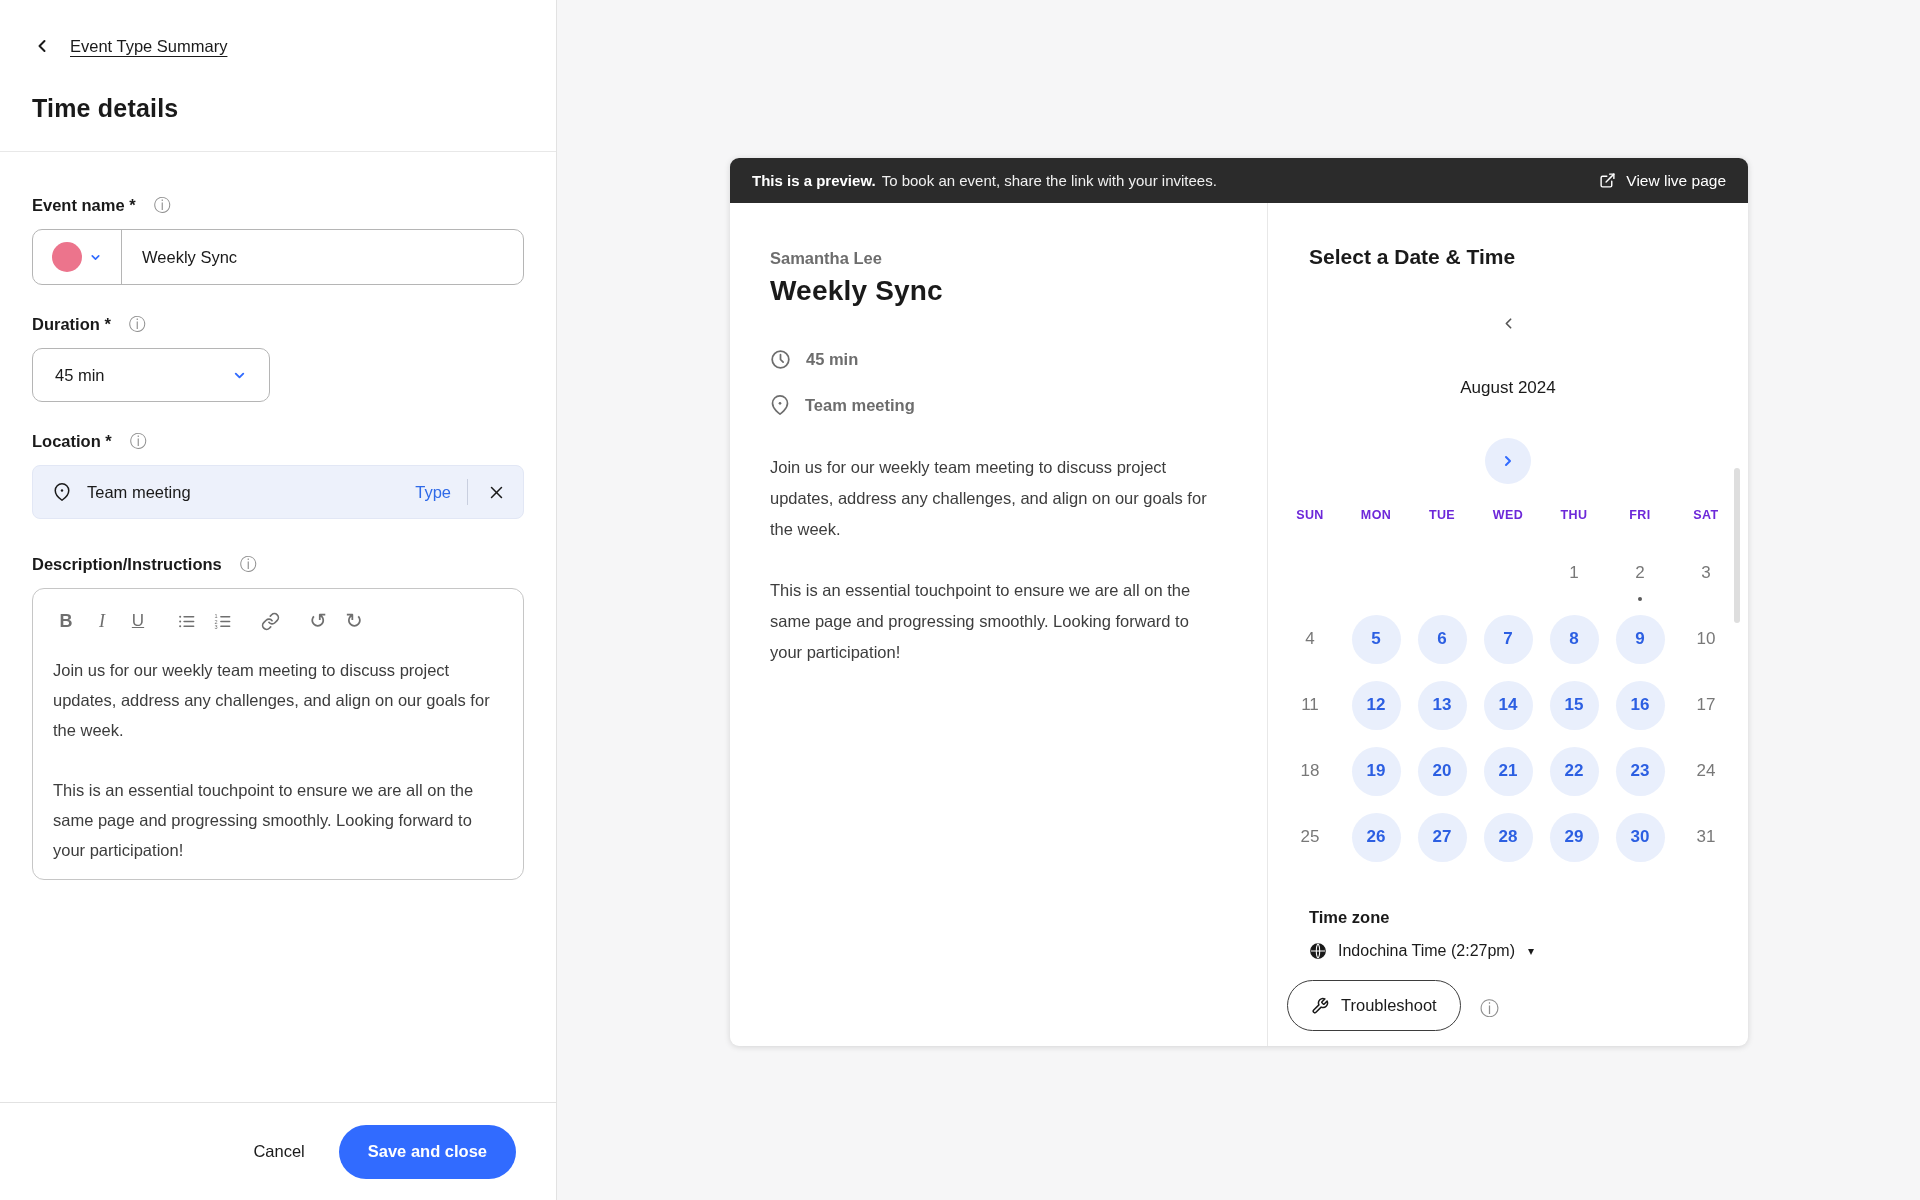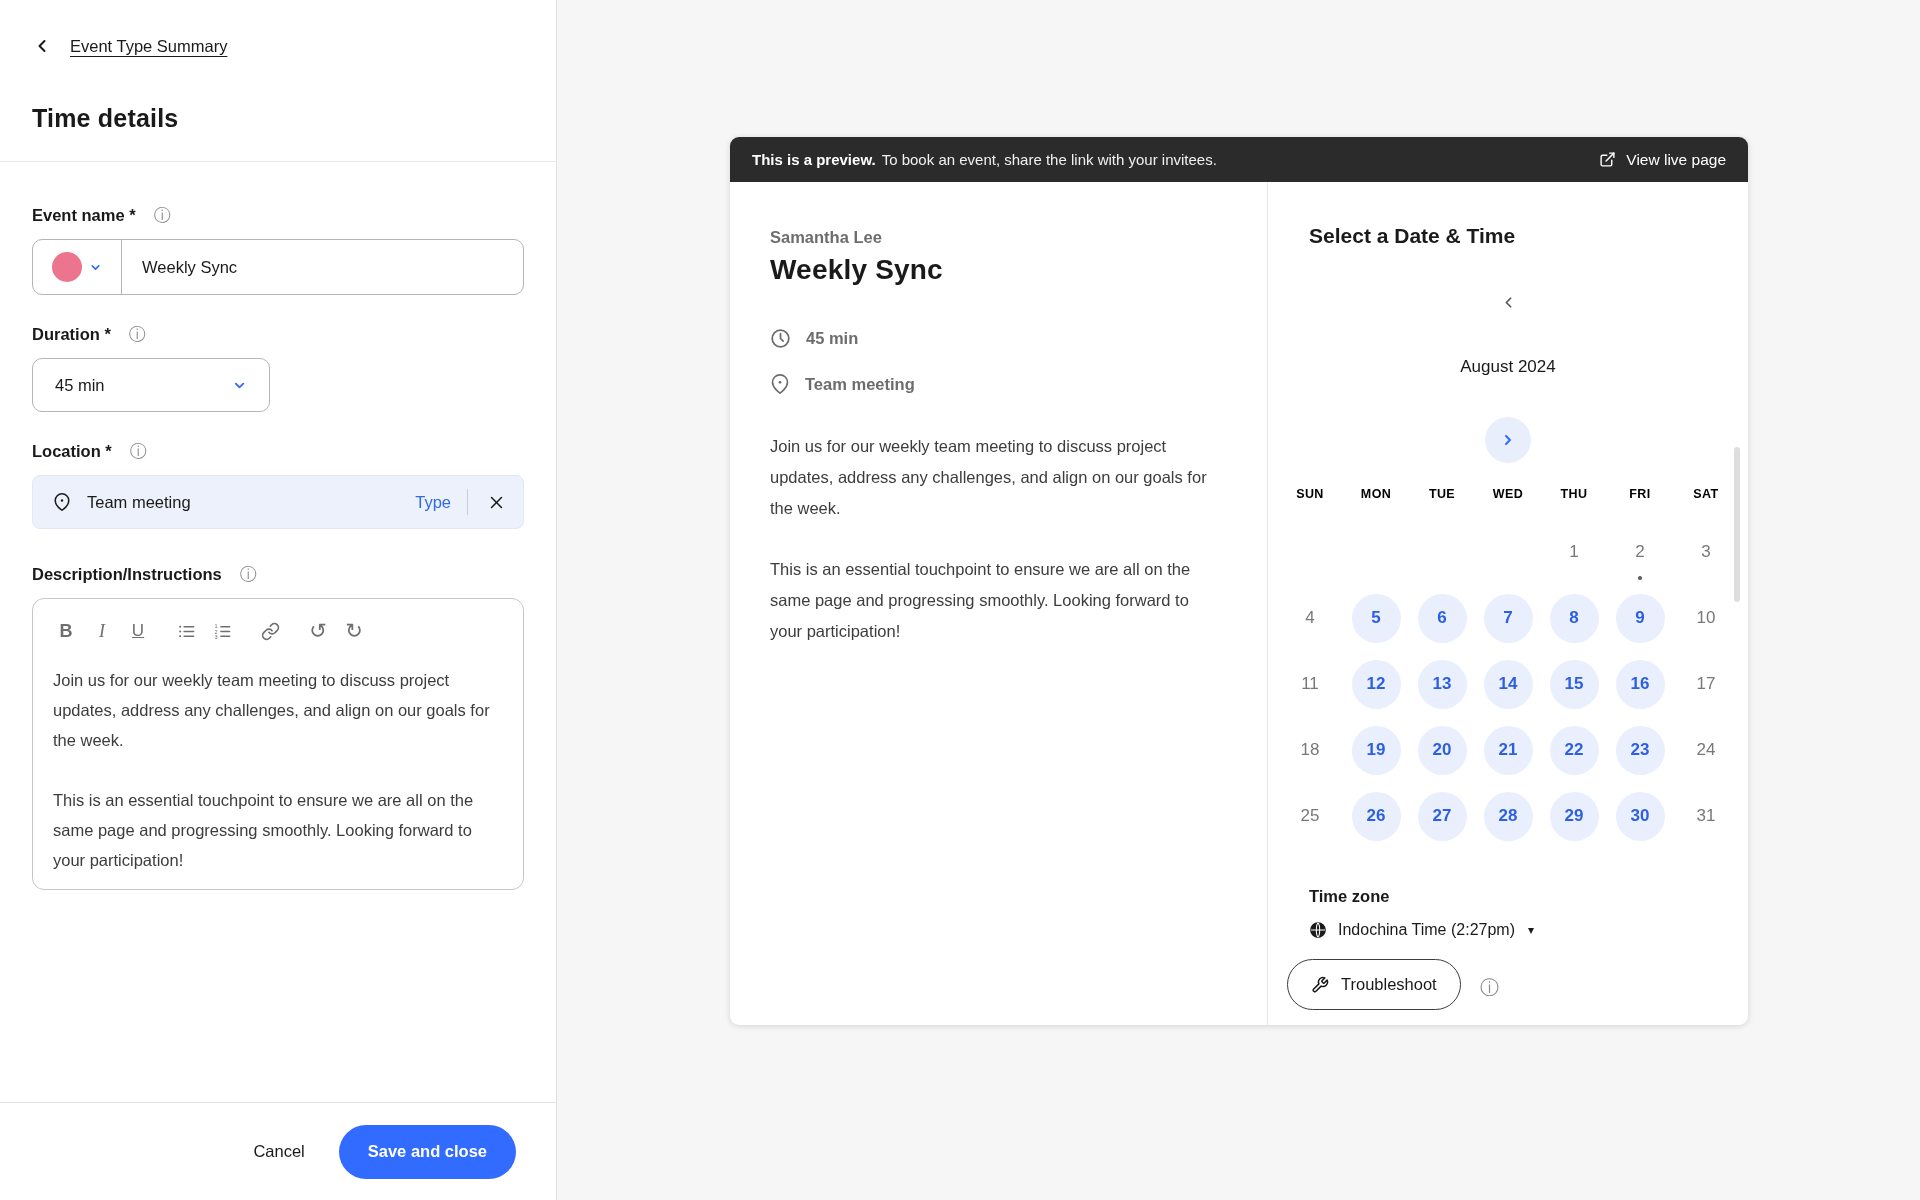--- a/index.html
+++ b/index.html
@@ -4,21 +4,21 @@
 <style>
   * { box-sizing: border-box; margin: 0; padding: 0; }
   html,body { width:1920px; height:1200px; }
   body { font-family:"Liberation Sans", sans-serif; color:#1a1a1a; }
   .stage { position:relative; width:1920px; height:1200px; background:#f6f6f7; overflow:hidden; }
 
   
   .sidebar { position:absolute; left:0; top:0; width:557px; height:1200px; background:#fff;
              border-right:1px solid #e2e2e2; display:flex; flex-direction:column; z-index:2; }
   .sb-header { padding:36px 32px 0; }
-  .breadcrumb-row { display:flex; align-items:center; gap:18px; margin-bottom:48px; }
+  .breadcrumb-row { display:flex; align-items:center; gap:18px; margin-bottom:38px; }
   .back-icon { display:flex; align-items:center; cursor:pointer; }
   .breadcrumb-link { font-size:16.5px; color:#1a1a1a; text-decoration:underline; text-underline-offset:4px; cursor:pointer; }
   .sb-title { font-size:25px; font-weight:700; letter-spacing:.2px; padding-bottom:28px; }
   .sb-divider { height:1px; background:#e8e8e8; }
   .sb-body { flex:1; padding:44px 32px 0; overflow:hidden; }
 
   .field-label { display:flex; align-items:center; gap:18px; font-size:16.5px; font-weight:700; }
   .info-glyph { color:#8f8f8f; font-size:17px; font-weight:400; line-height:1; }
 
   .name-input { margin-top:14px; height:56px; border:1px solid #b5b5b5; border-radius:10px;
@@ -51,21 +51,21 @@
   .desc-text { margin-top:22px; font-size:16.5px; line-height:30px; color:#3d3d3d; }
   .desc-text p + p { margin-top:30px; }
 
   .sb-footer { border-top:1px solid #e2e2e2; height:98px; display:flex; align-items:center;
                justify-content:flex-end; gap:34px; padding-right:40px; }
   .cancel-btn { font-size:16.5px; cursor:pointer; }
   .save-btn { height:54px; padding:0 29px; border-radius:27px; color:#fff; font-weight:700;
               font-size:16.5px; display:flex; align-items:center; border:none; cursor:pointer; }
 
   
-  .card { position:absolute; left:730px; top:137px; width:1018px; height:888px; background:#fff;
+  .card { position:absolute; left:730px; top:158px; width:1018px; height:888px; background:#fff;
           border-radius:9px; box-shadow:0 1px 6px rgba(0,0,0,.14); display:flex; flex-direction:column; }
   .banner { height:45px; background:#2b2b2b; border-radius:9px 9px 0 0; color:#fff;
             display:flex; align-items:center; padding:0 22px; font-size:15px; }
   .banner-left { flex:1; color:#f0f0f0; }
   .banner-left b { color:#fff; margin-right:6px; }
   .banner-link { display:flex; align-items:center; gap:10px; font-size:15.5px; cursor:pointer; }
   .card-body { flex:1; display:flex; min-height:0;gap:28px; }
 
   .pv-left { width:509px; padding:46px 40px 0; }
   .pv-host { font-size:16.5px; font-weight:700; color:#6d6d6d; }
@@ -76,21 +76,21 @@
   .pv-desc p + p { margin-top:30px; }
 
   .pv-right { flex:1; border-left:1px solid #e8e8e8; position:relative; padding-top:42px; }
   .cal-title { padding-left:41px; font-size:21px; font-weight:700; }
   .cal-nav { margin-top:40px; display:flex; align-items:center; justify-content:center; gap:40px;flex-direction:column; }
   .nav-prev { display:flex; align-items:center; cursor:pointer; padding:6px; }
   .cal-month { font-size:17px; }
   .nav-next { width:46px; height:46px; border-radius:50%; display:flex; align-items:center;
               justify-content:center; cursor:pointer; background:#e8eefc; border:none; }
   .cal-grid { width:462px; margin:24px auto 0; display:grid; grid-template-columns:repeat(7,66px); justify-items:center; }
-  .cal-head { font-size:12.5px; font-weight:700; color:#000000; letter-spacing:.4px; height:32px; }
+  .cal-head { font-size:12.5px; font-weight:700; color:#6d28d9; letter-spacing:.4px; height:32px; }
   .cal-cell { width:66px; height:66px; display:flex; align-items:center; justify-content:center; position:relative; }
   .day { width:49px; height:49px; border-radius:50%; display:flex; align-items:center; justify-content:center;
          font-size:17px; cursor:default; }
   .day-available { background:#e9effc; color:#2c5fe2; font-weight:700; cursor:pointer; }
   .day-muted { color:#787878; }
   .today-dot { position:absolute; bottom:5px; left:50%; transform:translateX(-50%);
                width:4px; height:4px; border-radius:50%; background:#5a5a5a; }
 
   .tz-block { margin-top:38px; padding-left:41px; }
   .tz-label { font-size:16.5px; font-weight:700; }

